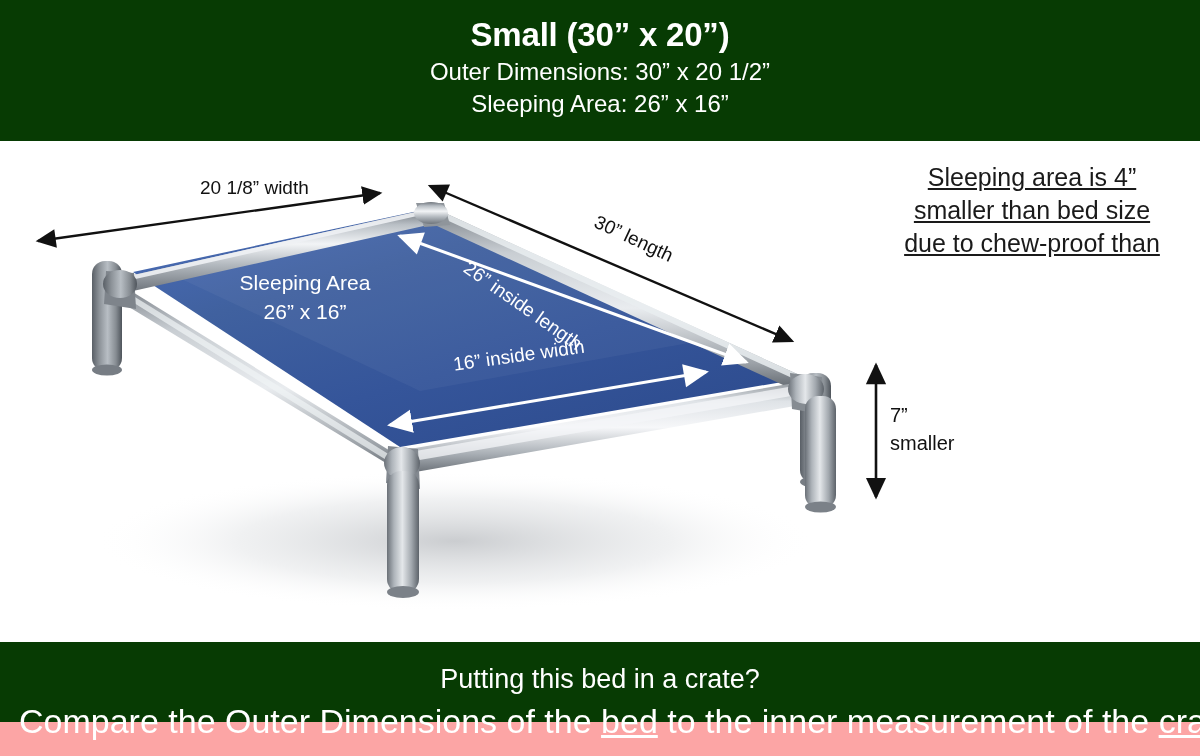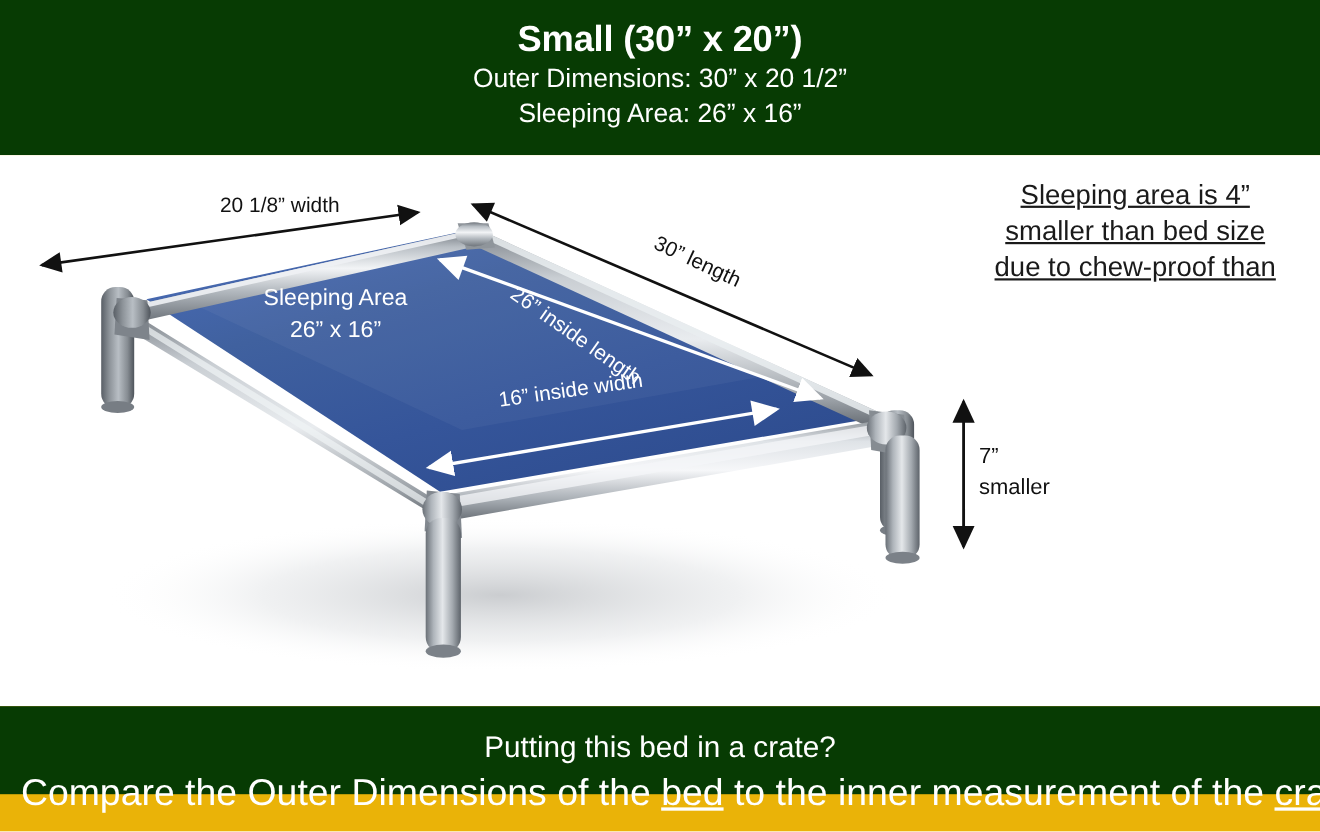--- a/index.html
+++ b/index.html
@@ -8,21 +8,21 @@
     padding: 0;
     background: #ffffff;
   }
   body {
     font-family: "Liberation Sans", sans-serif;
   }
   #page {
     position: relative;
     width: 1200px;
     height: 756px;
-    background: #eab308;
+    background: #fca5a5;
     overflow: hidden;
   }
 
   
   .band {
     position: absolute;
     left: 0;
     width: 1200px;
     background: #073b03;
     color: #ffffff;
@@ -118,21 +118,21 @@
     left: 890px;
     top: 260px;
     color: #111111;
     font-size: 20px;
     line-height: 28px;
     text-align: left;
   }
   #label-sleeping {
     position: absolute;
     left: 205px;
-    top: 115px;
+    top: 127px;
     width: 200px;
     color: #ffffff;
     font-size: 21px;
     line-height: 29px;
     text-align: center;
   }
 </style>
 </head>
 <body>
 

